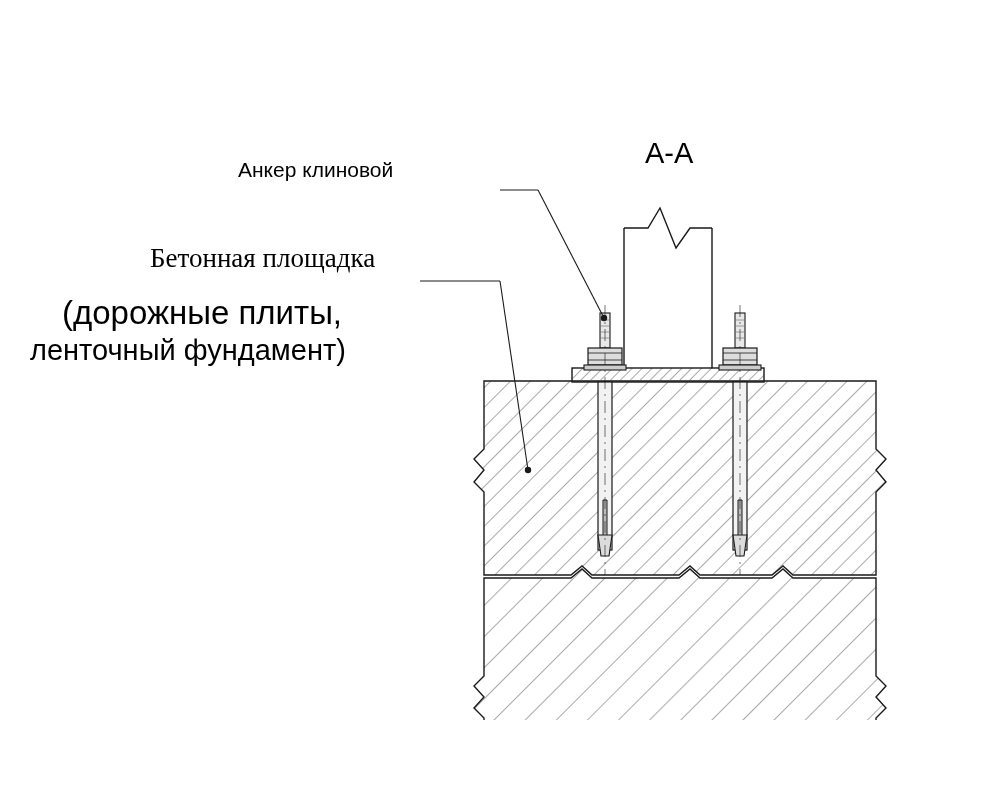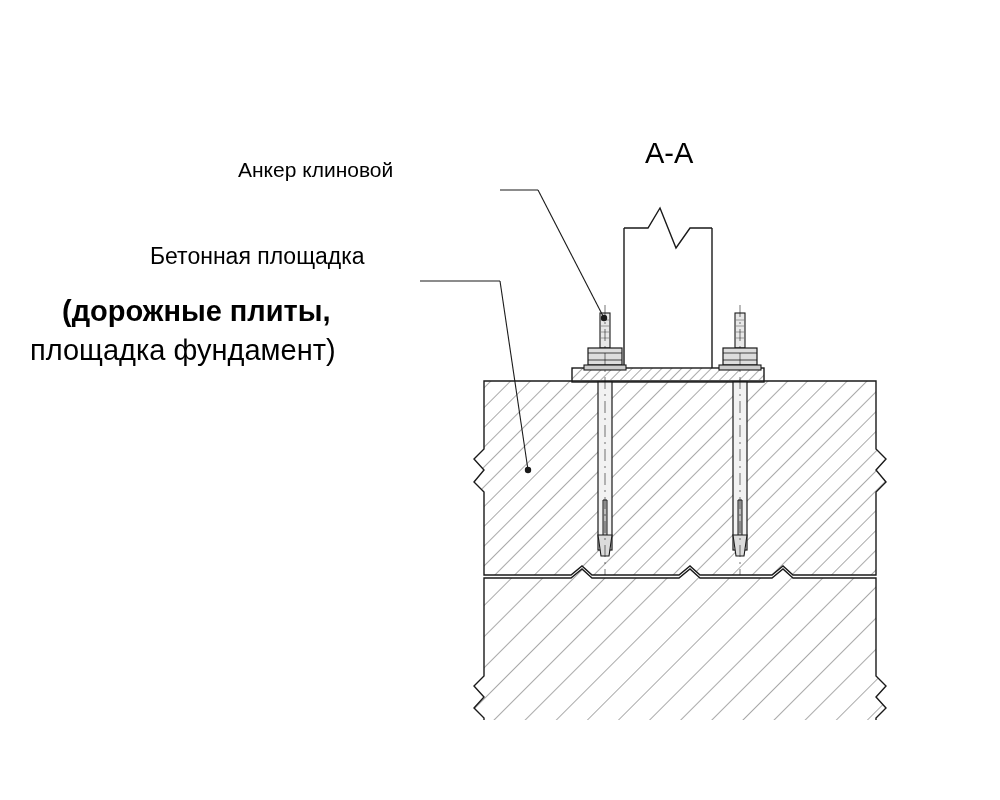--- a/index.html
+++ b/index.html
@@ -27,27 +27,27 @@
     font-size: 29px;
   }
   #label-anchor {
     left: 238px;
     top: 158px;
     font-size: 21px;
   }
   #label-pad-line1 {
     left: 150px;
     top: 243px;
-    font-size: 23px;
+    font-size: 27px;
+    font-family: Liberation Serif, serif;
   }
   #label-pad-line2 {
     left: 62px;
     top: 294px;
-    font-size: 29px;
-    font-weight: bold;
+    font-size: 33px;
   }
   #label-pad-line3 {
     left: 30px;
     top: 333px;
     font-size: 29px;
   }
   svg#drawing {
     position: absolute;
     left: 0;
     top: 0;
@@ -146,15 +146,15 @@
       <line x1="420" y1="281" x2="500" y2="281" stroke="#1a1a1a" stroke-width="1.1"></line>
       <line x1="500" y1="281" x2="528" y2="470" stroke="#1a1a1a" stroke-width="1.1"></line>
       <circle cx="528" cy="470" r="3.2" fill="#1a1a1a"></circle>
     </g>
   </svg>
 
   <div class="label" id="label-section">А-А</div>
   <div class="label" id="label-anchor">Анкер клиновой</div>
   <div class="label" id="label-pad-line1">Бетонная площадка</div>
   <div class="label" id="label-pad-line2">(дорожные плиты,</div>
-  <div class="label" id="label-pad-line3">площадка фундамент)</div>
+  <div class="label" id="label-pad-line3">ленточный фундамент)</div>
 
 </div>
 
 </body></html>

